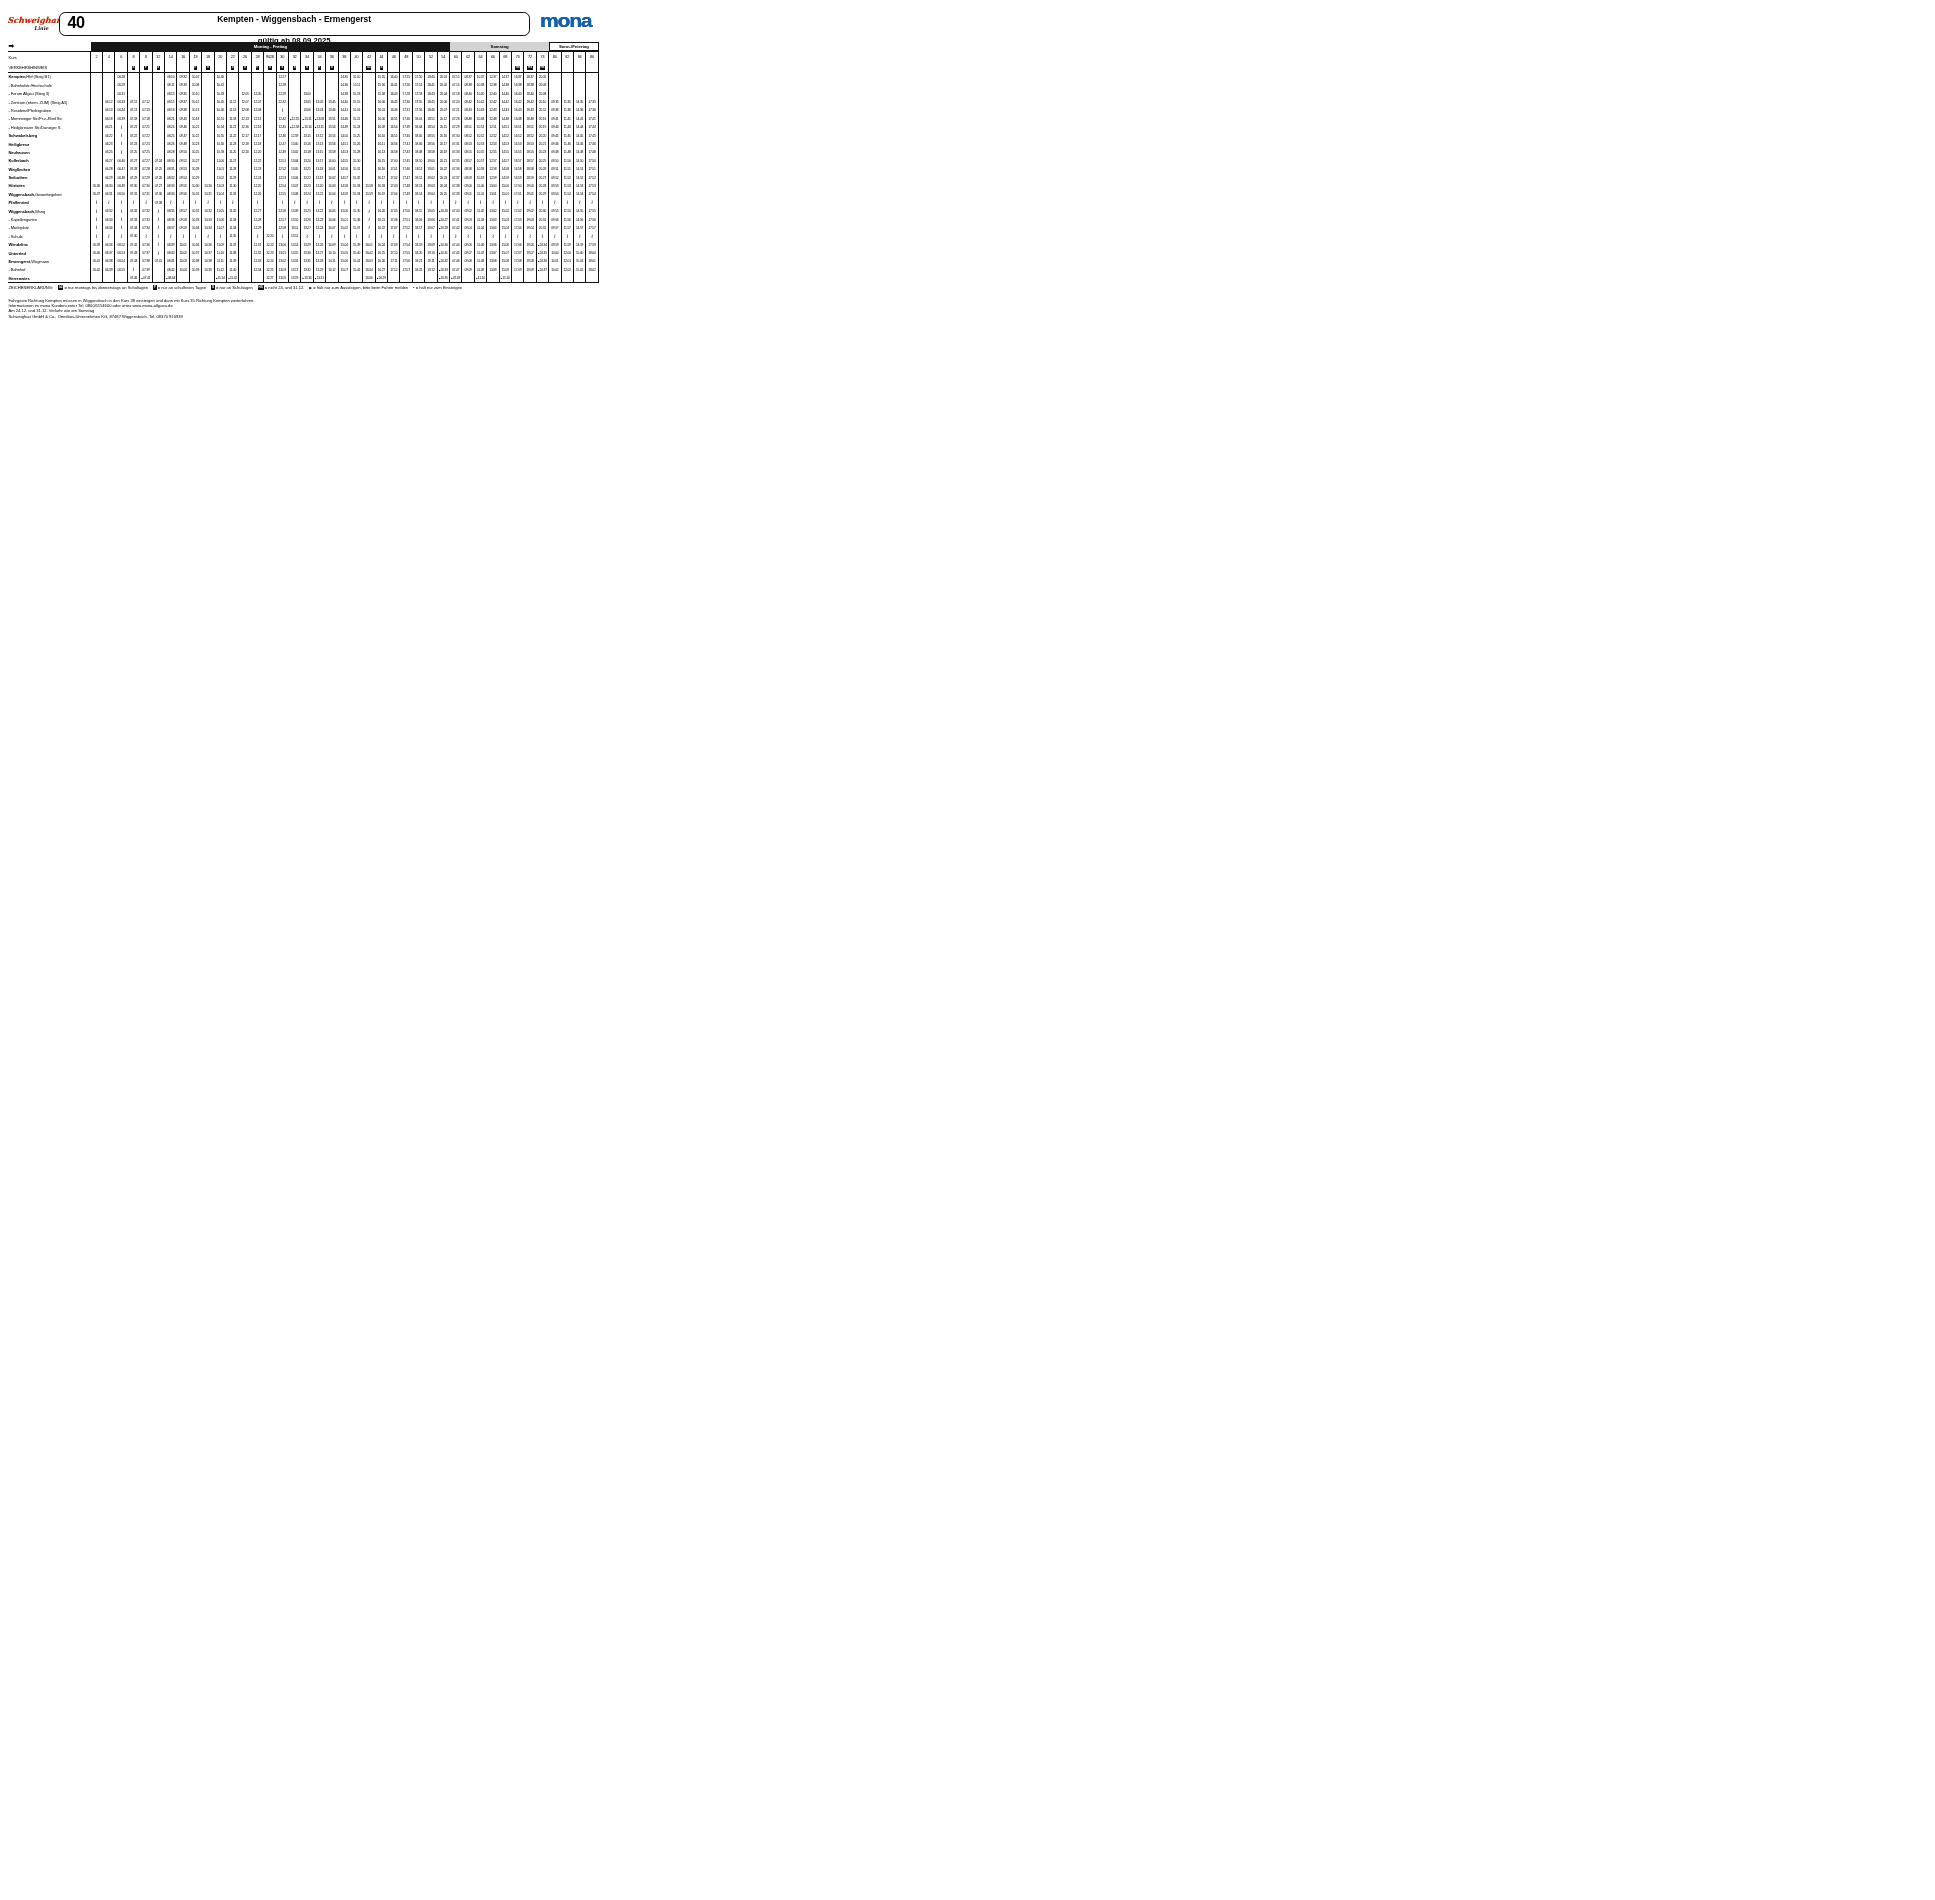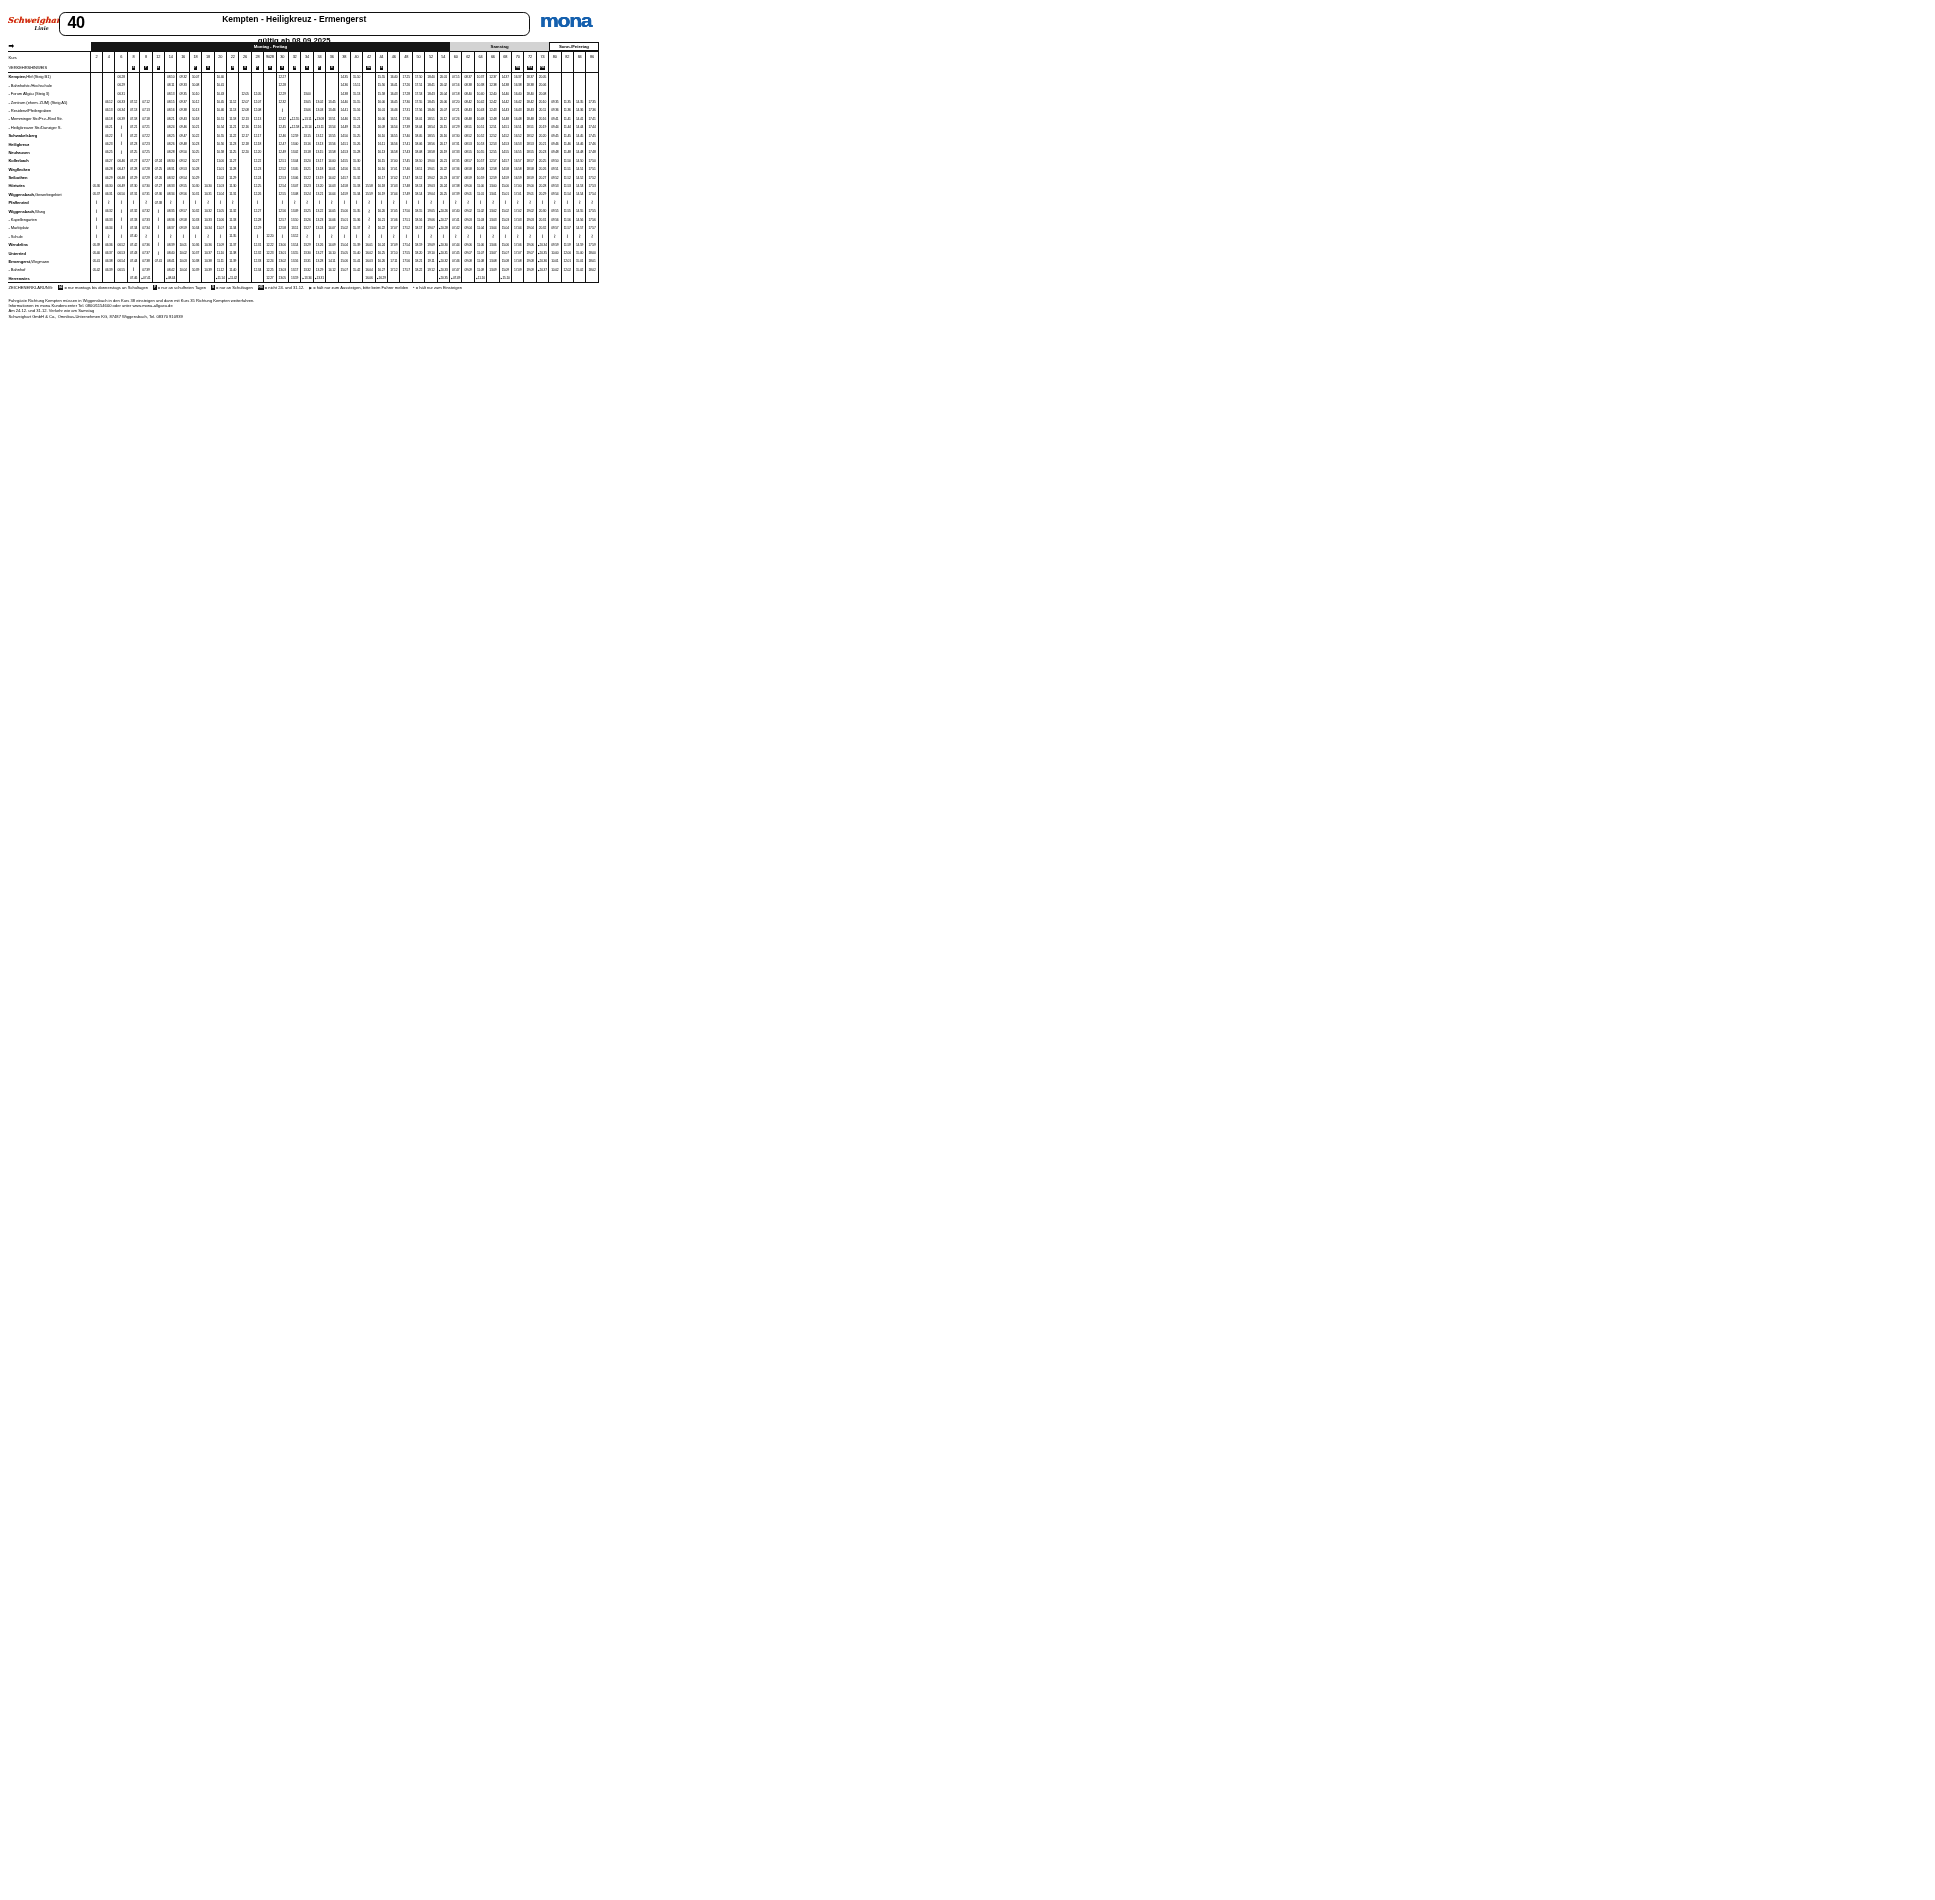--- a/index.html
+++ b/index.html
@@ -69,21 +69,21 @@
 <div class="sheet">
 
   <div class="hdr">
     <div class="op-logo">
       <div class="op-name">Schweighart</div>
       <div class="op-sub">Linie</div>
     </div>
     <div class="title-box">
       <div class="line-no">40</div>
       <div class="titles">
-        <div class="t1">Kempten - Heiligkreuz - Ermengerst</div>
+        <div class="t1">Kempten - Wiggensbach - Ermengerst</div>
         <div class="t2">gültig ab 08.09.2025</div>
       </div>
     </div>
     <div class="brand">mona</div>
   </div>
 
   <div class="tbl">
     <div class="grid-row band-row">
       <div class="band-name">
         <span class="arrow">➡</span>

